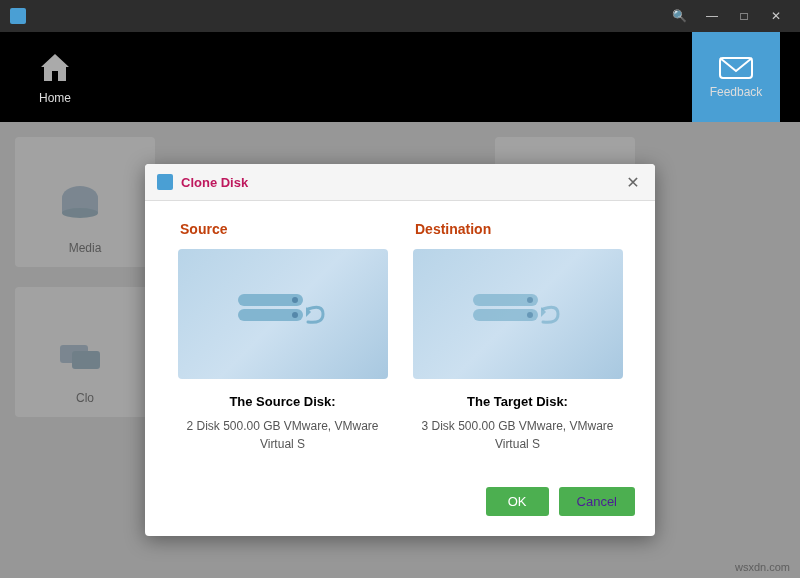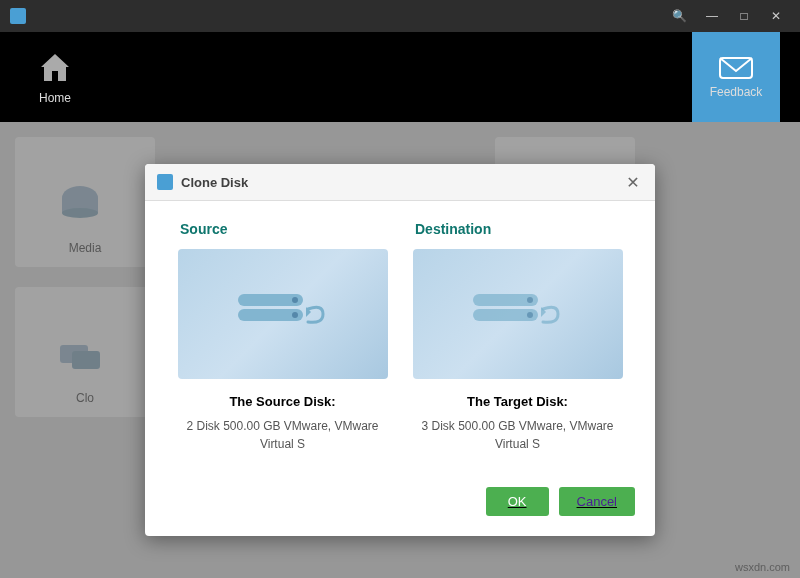--- a/index.html
+++ b/index.html
@@ -172,21 +172,21 @@
       align-items: center;
       justify-content: space-between;
       border-radius: 4px 4px 0 0;
     }
     .dialog-title-left {
       display: flex;
       align-items: center;
       gap: 8px;
       font-size: 13px;
       font-weight: 600;
-      color: #404040;
+      color: #be185d;
     }
     .dialog-title-icon {
       width: 16px;
       height: 16px;
       background: #4a9fd4;
       border-radius: 2px;
     }
     .dialog-close {
       width: 20px;
       height: 20px;
@@ -214,21 +214,21 @@
     .disk-column {
       flex: 1;
       display: flex;
       flex-direction: column;
       align-items: center;
     }
 
     .disk-column-header {
       font-size: 14px;
       font-weight: 600;
-      color: #0f766e;
+      color: #c2410c;
       margin-bottom: 12px;
       align-self: flex-start;
       padding-left: 5px;
     }
 
     .disk-image-box {
       width: 210px;
       height: 130px;
       background: linear-gradient(135deg, #b8d4e8 0%, #cce0f0 50%, #a8c8e0 100%);
       border-radius: 4px;
@@ -257,21 +257,20 @@
       text-align: center;
       line-height: 1.5;
       min-height: 40px;
     }
 
     .dialog-footer {
       display: flex;
       justify-content: flex-end;
       padding: 5px 20px 20px;
       gap: 10px;
-      text-decoration: underline;
     }
 
     .btn-ok {
       background: #4caf50;
       color: white;
       border: none;
       padding: 7px 22px;
       border-radius: 3px;
       font-size: 13px;
       cursor: pointer;

